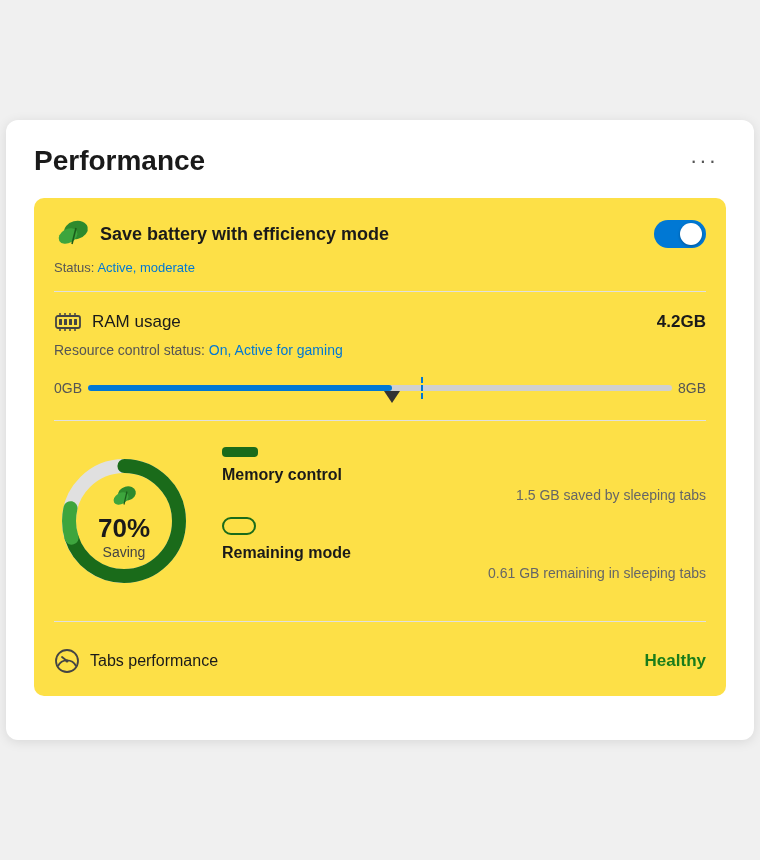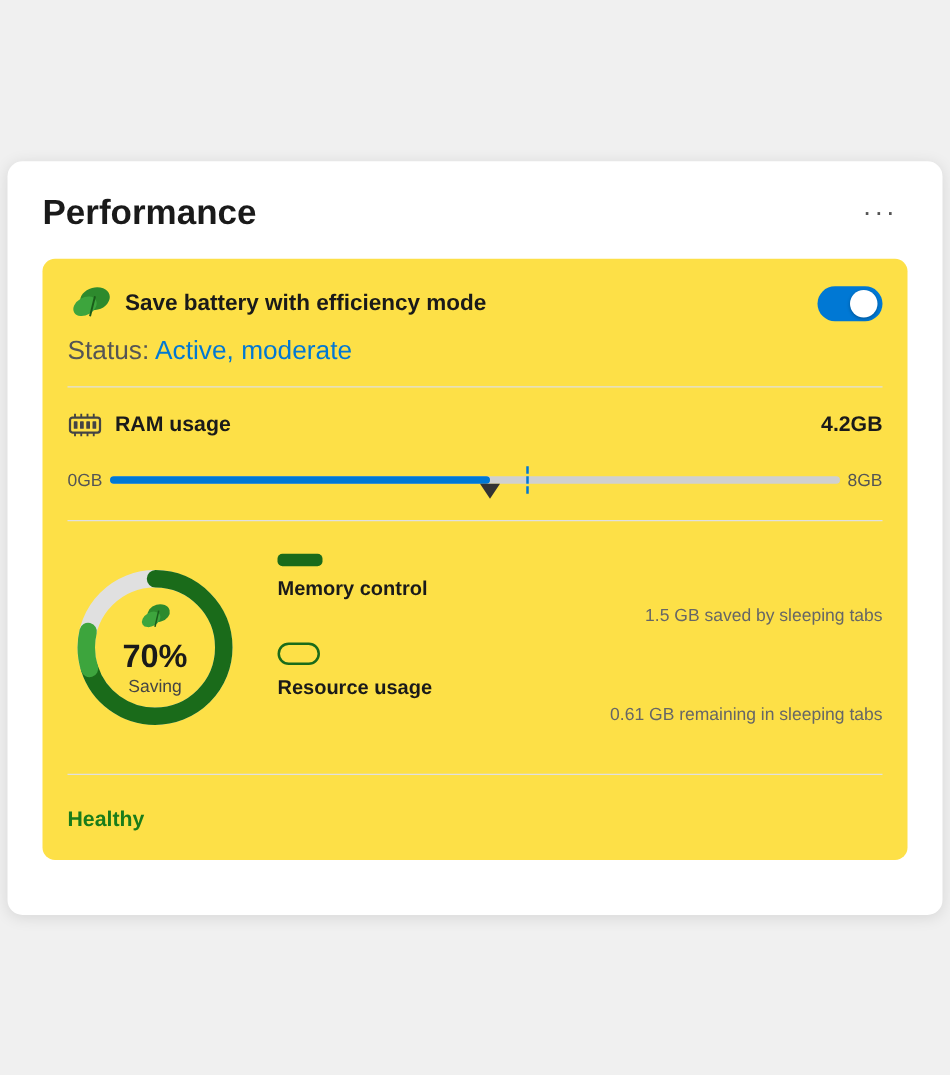--- a/index.html
+++ b/index.html
@@ -77,21 +77,21 @@
       height: 22px;
       background: #fff;
       border-radius: 50%;
       position: absolute;
       top: 3px;
       right: 4px;
       box-shadow: 0 1px 3px rgba(0,0,0,0.3);
     }
     .status-row {
       margin-top: 8px;
-      font-size: 21px;
+      font-size: 13px;
       color: #555;
     }
     .status-active {
       color: #0078d4;
     }
 
     .divider {
       border: none;
       border-top: 1px solid #e0e0e0;
       margin: 16px 0;
@@ -103,21 +103,21 @@
       align-items: center;
       justify-content: space-between;
     }
     .ram-left {
       display: flex;
       align-items: center;
       gap: 10px;
     }
     .ram-label {
       font-size: 17px;
-      font-weight: 700;
+      font-weight: 400;
       color: #1a1a1a;
     }
     .ram-value {
       font-size: 17px;
       font-weight: 600;
       color: #1a1a1a;
     }
     .resource-status {
       margin-top: 6px;
       font-size: 14px;
@@ -319,20 +319,23 @@
           <line x1="21" y1="8" x2="21" y2="5" stroke="#444" stroke-width="1.5"></line>
           <line x1="6" y1="20" x2="6" y2="23" stroke="#444" stroke-width="1.5"></line>
           <line x1="11" y1="20" x2="11" y2="23" stroke="#444" stroke-width="1.5"></line>
           <line x1="16" y1="20" x2="16" y2="23" stroke="#444" stroke-width="1.5"></line>
           <line x1="21" y1="20" x2="21" y2="23" stroke="#444" stroke-width="1.5"></line>
         </svg>
         <span class="ram-label">RAM usage</span>
       </div>
       <span class="ram-value">4.2GB</span>
     </div>
+    <div class="resource-status">
+      <span>Resource control status: </span><span class="resource-active">On, Active for gaming</span>
+    </div>
 
     <div class="slider-container">
       <span class="slider-label">0GB</span>
       <div class="slider-track-wrap">
         <div class="slider-track">
           <div class="slider-fill"></div>
           <div class="slider-thumb"></div>
           <div class="slider-dashed-line"></div>
         </div>
       </div>
@@ -367,26 +370,36 @@
       <div class="memory-details">
 
         <div class="mem-item">
           <div class="mem-badge mem-badge-filled"></div>
           <div class="mem-item-title">Memory control</div>
           <div class="mem-item-desc">1.5 GB saved by sleeping tabs</div>
         </div>
 
         <div class="mem-item">
           <div class="mem-badge mem-badge-outline"></div>
-          <div class="mem-item-title">Resource usage</div>
+          <div class="mem-item-title">Remaining mode</div>
           <div class="mem-item-desc">0.61 GB remaining in sleeping tabs</div>
         </div>
       </div>
     </div>
 
     <hr class="divider">
 
     <div class="tabs-row">
+      <div class="tabs-left">
+
+        <svg width="26" height="26" viewBox="0 0 26 26">
+          <circle cx="13" cy="13" r="11" fill="none" stroke="#444" stroke-width="1.8"></circle>
+          <path d="M 4 18 A 10 10 0 0 1 22 18" fill="none" stroke="#444" stroke-width="1.8"></path>
+          <line x1="13" y1="13" x2="8" y2="9" stroke="#444" stroke-width="1.8" stroke-linecap="round"></line>
+          <circle cx="13" cy="13" r="1.5" fill="#444"></circle>
+        </svg>
+        <span class="tabs-label">Tabs performance</span>
+      </div>
       <span class="tabs-status">Healthy</span>
     </div>
   </div>
 
 </div>
 
 </body></html>

